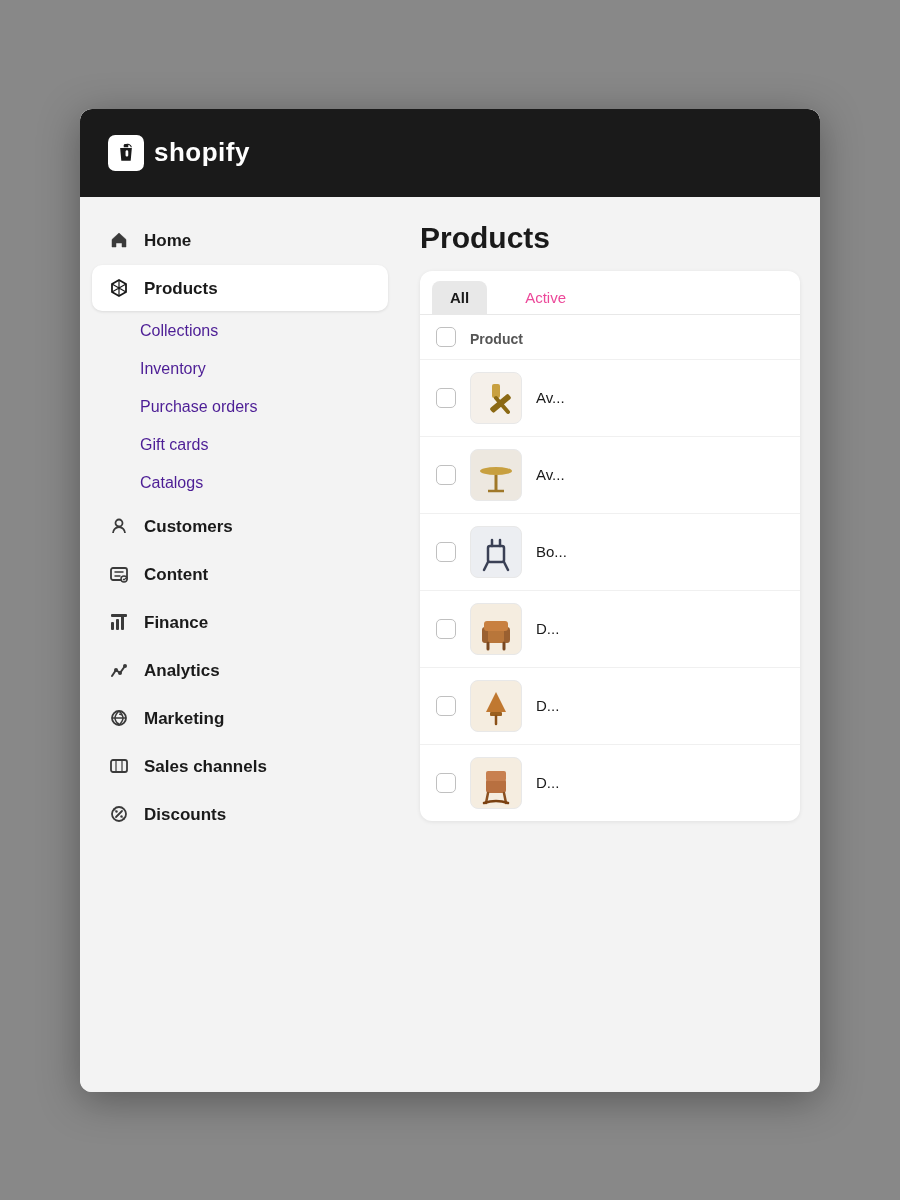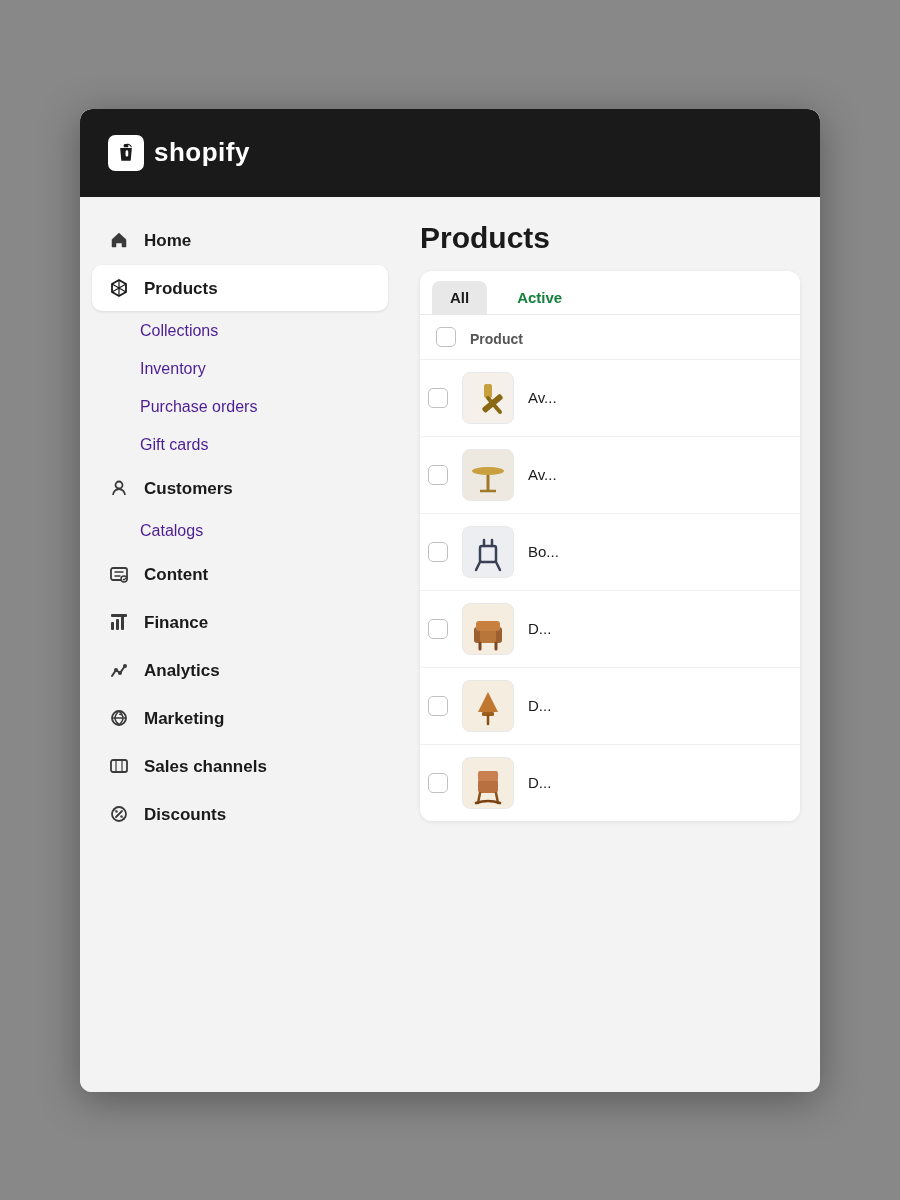--- a/index.html
+++ b/index.html
@@ -112,48 +112,48 @@
     .products-card {
       background: white;
       border-radius: 12px;
       overflow: hidden;
       box-shadow: 0 1px 4px rgba(0,0,0,0.08);
     }
     .tab-bar {
       display: flex;
       padding: 10px 12px 0 12px;
       border-bottom: 1px solid #e8e8e8;
-      gap: 12px;
+      gap: 20px;
     }
     .tab {
       padding: 8px 18px;
       border-radius: 8px 8px 0 0;
       font-size: 15px;
       cursor: pointer;
-      color: #15803d;
-      font-weight: 700;
+      color: #ec4899;
+      font-weight: 400;
     }
     .tab.active-tab {
       background: #e8e8e8;
       color: #1a1a1a;
       font-weight: 600;
     }
     .products-table {
       width: 100%;
     }
     .table-header-row {
       display: flex;
       align-items: flex-end;
       padding: 12px 16px;
       border-bottom: 1px solid #f0f0f0;
     }
     .product-row {
       display: flex;
       align-items: center;
-      padding: 12px 8px;
+      padding: 12px 16px;
       border-bottom: 1px solid #f0f0f0;
       gap: 14px;
     }
     .product-row:last-child { border-bottom: none; }
     .checkbox {
       width: 20px;
       height: 20px;
       border: 1.5px solid #c0c0c0;
       border-radius: 5px;
       flex-shrink: 0;
@@ -235,32 +235,32 @@
 
       <div class="nav-item sub-item">
         <span class="nav-label">Purchase orders</span>
       </div>
 
 
       <div class="nav-item sub-item">
         <span class="nav-label">Gift cards</span>
       </div>
 
+      <div class="nav-item sub-item">
+        <span class="nav-label">Catalogs</span>
+      </div>
+
       <div class="nav-item">
         <span class="nav-icon">
           <svg width="20" height="20" viewBox="0 0 20 20" fill="none">
             <circle cx="10" cy="7" r="3.5" stroke="#3a3a3a" stroke-width="1.8"></circle>
             <path d="M4 17c0-3.3 2.7-6 6-6s6 2.7 6 6" stroke="#3a3a3a" stroke-width="1.8"></path>
           </svg>
         </span>
         <span class="nav-label">Customers</span>
-      </div>
-
-      <div class="nav-item sub-item">
-        <span class="nav-label">Catalogs</span>
       </div>
 
       <div class="nav-item">
         <span class="nav-icon">
           <svg width="20" height="20" viewBox="0 0 20 20" fill="none">
             <rect x="2" y="4" width="16" height="12" rx="2" stroke="#3a3a3a" stroke-width="1.8"></rect>
             <path d="M6 8h8M6 12h5" stroke="#3a3a3a" stroke-width="1.5" stroke-linecap="round"></path>
             <circle cx="15" cy="15" r="3" fill="#f3f3f3" stroke="#3a3a3a" stroke-width="1.5"></circle>
             <path d="M14 15l1 1 2-2" stroke="#3a3a3a" stroke-width="1.2"></path>
           </svg>

